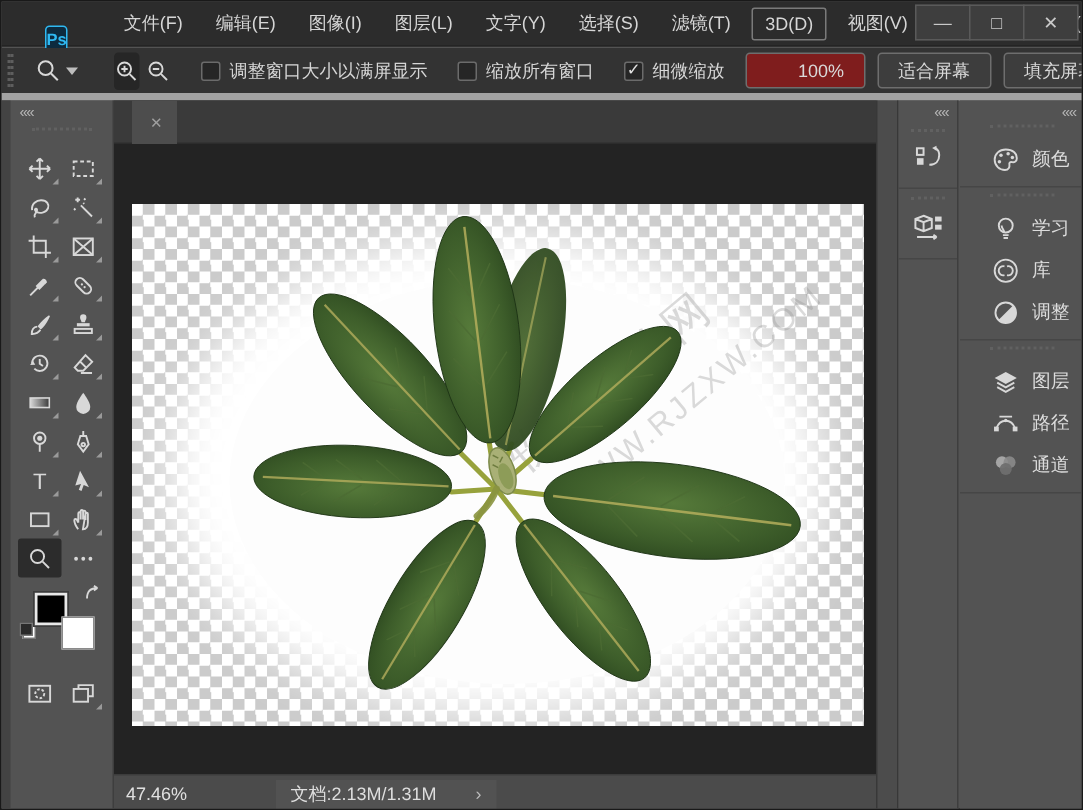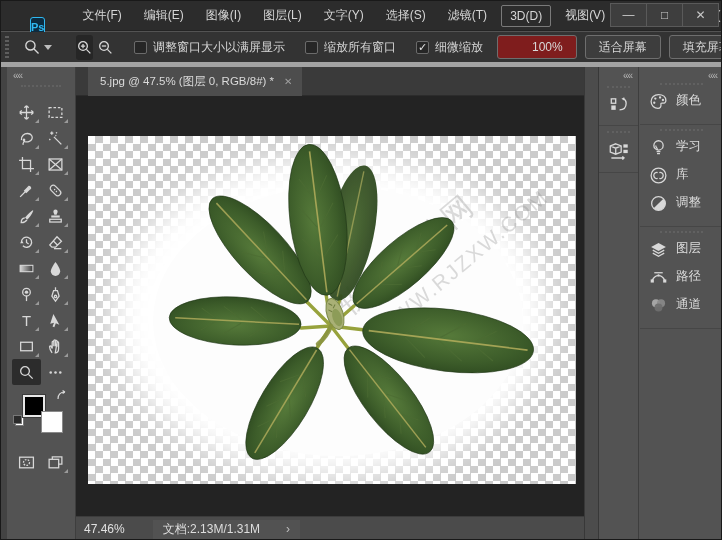--- a/index.html
+++ b/index.html
@@ -44,32 +44,32 @@
   
   #canvasarea{left:75px;top:66px;width:508px;height:474px;background:#3a3a3a;}
   #tabbar{position:absolute;left:0;top:0;width:508px;height:29px;background:#3a3a3a;border-bottom:1px solid #2c2c2c;}
   #doctab{position:absolute;left:12px;top:0;height:29px;background:#4d4d4d;display:flex;align-items:center;padding:0 10px 0 12px;gap:10px;}
   #doctab span{color:#dadada;font-size:11.5px;white-space:nowrap;}
   #doctab .x{color:#9f9f9f;font-size:10px;}
   #canvasbg{position:absolute;left:0;top:29px;width:508px;height:420px;background:#232323;}
   #image{position:absolute;left:12px;top:40px;width:488px;height:348px;
     background-image:conic-gradient(#cbcbcb 25%,#ffffff 0 50%,#cbcbcb 0 75%,#ffffff 0);
     background-size:15px 15px;overflow:hidden;}
-  #statusbar{position:absolute;left:0;top:449px;width:508px;height:25px;background:#4b4b4b;border-top:1px solid #3c3c3c;display:flex;align-items:center;}
+  #statusbar{position:absolute;left:0;top:449px;width:508px;height:25px;background:#4b4b4b;border-top:1px solid #3c3c3c;display:flex;align-items:center;gap:31px;}
   #statusbar .zoompct{color:#e0e0e0;font-size:12px;margin-left:8px;}
   #docinfo{background:#525252;height:19px;display:flex;align-items:center;margin-left:28px;padding:0 10px;gap:26px;}
   #docinfo span{color:#dedede;font-size:12px;white-space:nowrap;}
   #gutter{left:583px;top:66px;width:15px;height:474px;background:#4c4c4c;border-left:1px solid #383838;border-right:1px solid #383838;}
   
   #narrowrail{left:598px;top:66px;width:40px;height:474px;background:#535353;border-right:1px solid #3e3e3e;}
   .nbox{border-bottom:1px solid #464646;padding:3px 0 8px 0;}
   .nicon{display:flex;justify-content:center;margin-top:4px;}
   #widerail{left:639px;top:66px;width:83px;height:474px;background:#535353;}
   .rgroup{border-bottom:1px solid #464646;padding-bottom:4px;}
-  .prow{height:28px;display:flex;gap:8px;padding-left:9px;}
+  .prow{height:28px;display:flex;align-items:center;gap:8px;padding-left:21px;}
   .prow span.lbl{color:#dcdcdc;font-size:12.5px;white-space:nowrap;}
   .right{text-align:right;padding-right:6px;}
   #bottomaccent{left:0;top:538px;width:722px;height:2px;background:#2a9fd4;}
   .ic{stroke:#d8d8d8;fill:none;stroke-width:1.2;}
   .icf{fill:#d8d8d8;stroke:none;}
 </style>
 </head>
 <body>
 
 <div id="win">
@@ -301,21 +301,20 @@
             <rect class="ic" x="2" y="5" width="9" height="8"></rect>
             <path class="ic" d="M5 5 V2.6 H14 V9.6 H11"></path>
           </svg>
       </div>
     </div>
   </div>
 
   <div id="canvasarea" class="abs">
     <div id="tabbar">
       <div id="doctab">
-        <span>5.jpg @ 47.5% (图层 0, RGB/8#) *</span>
         <span class="x">✕</span>
       </div>
     </div>
     <div id="canvasbg">
       <div id="image">
         <svg width="488" height="348" viewBox="0 0 488 348">
           <defs>
             <radialGradient id="leafG" cx="0.5" cy="0.42" r="0.75">
               <stop offset="0" stop-color="#567a3a"></stop>
               <stop offset="0.55" stop-color="#3d5d2a"></stop>

